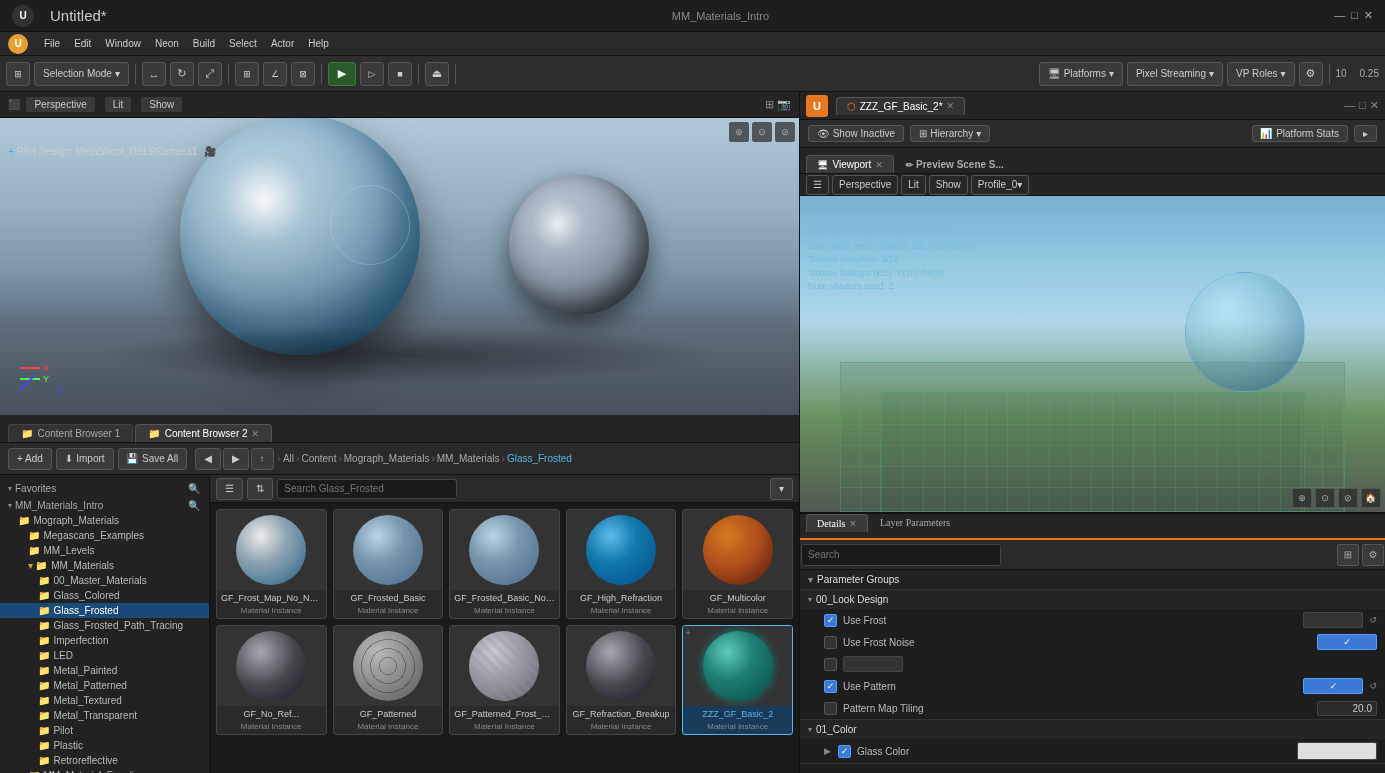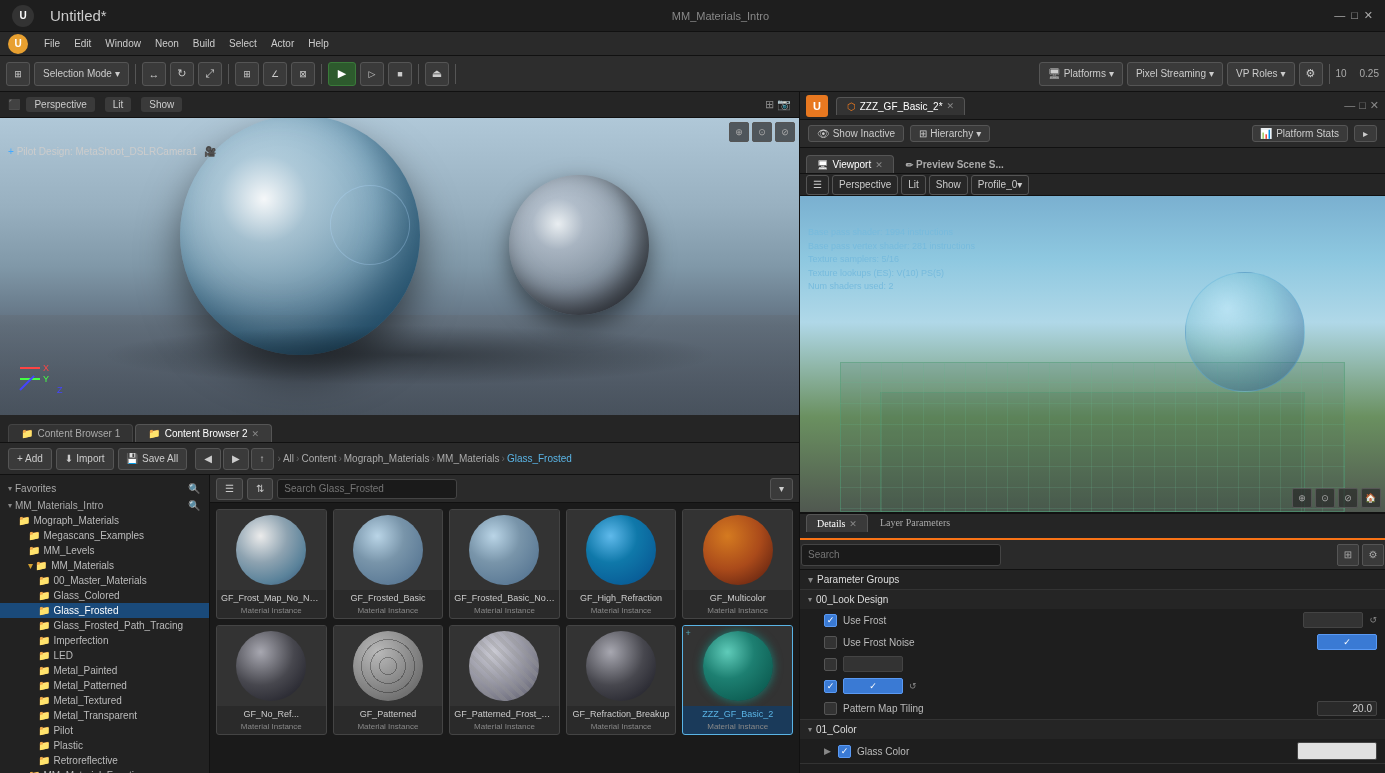--- a/index.html
+++ b/index.html
@@ -632,20 +632,21 @@
             <div class="param-checkbox"></div>
             <span class="param-label">Use Frost Noise</span>
             <div style="width:60px;height:16px;background:#3a7ad4;border:1px solid #5a9af4;border-radius:2px;display:flex;align-items:center;justify-content:center;color:#fff;font-size:9px;">✓</div>
           </div>
           <div class="param-row">
             <div class="param-checkbox"></div>
             <div style="width:60px;height:16px;background:#333;border:1px solid #444;border-radius:2px;"></div>
           </div>
           <div class="param-row">
             <div class="param-checkbox checked"></div>
+            <span class="param-label">Use Pattern</span>
             <div style="width:60px;height:16px;background:#3a7ad4;border:1px solid #5a9af4;border-radius:2px;display:flex;align-items:center;justify-content:center;color:#fff;font-size:9px;">✓</div>
             <span class="param-reset">↺</span>
           </div>
           <div class="param-row">
             <div class="param-checkbox"></div>
             <span class="param-label">Pattern Map Tiling</span>
             <span class="param-value">20.0</span>
           </div>
         </div>
 

